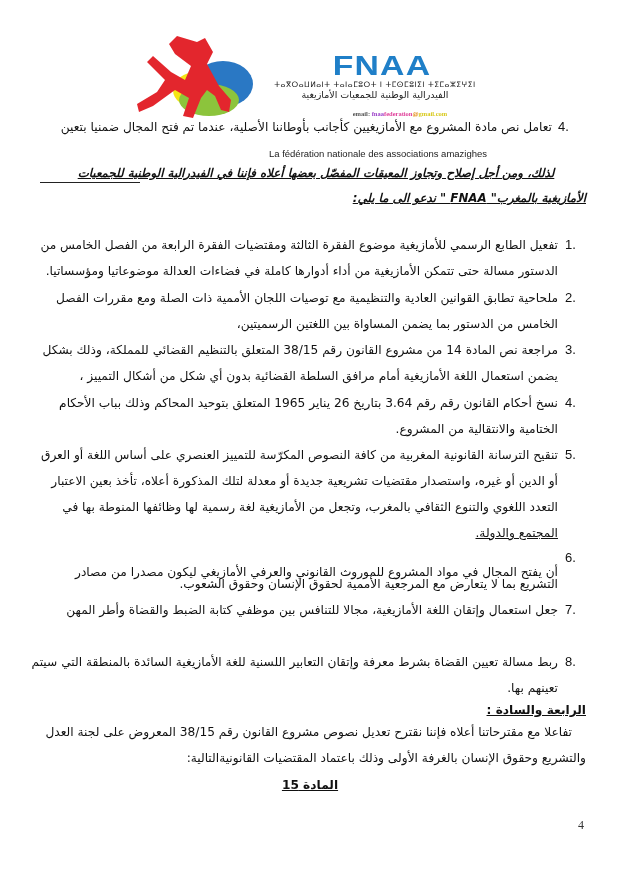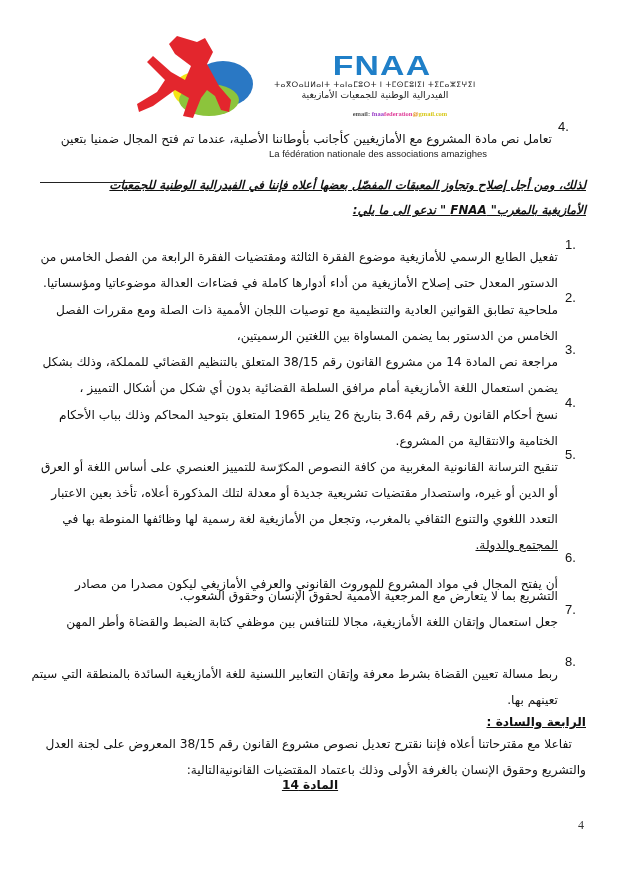--- a/index.html
+++ b/index.html
@@ -21,21 +21,21 @@
                font-family: "Liberation Sans", sans-serif; font-size: 9.5px; color: #222; line-height: 11px; white-space: nowrap; margin-top: 48px; }
     .email { position: absolute; left: 300px; top: 110px; width: 200px; text-align: center;
              font-family: "Liberation Serif", serif; font-size: 6.5px; font-weight: bold; line-height: 8px; white-space: nowrap; }
     .email .lbl { color: #555; }
     .email .e1 { color: #9b3fc9; }
     .email .e2 { color: #e0409a; }
     .email .e3 { color: #e58f1c; }
     .email .e4 { color: #d8c91c; }
 
     
-    .rtl { direction: rtl; text-align: right; unicode-bidi: plaintext; margin-top: 12px; }
+    .rtl { direction: rtl; text-align: right; unicode-bidi: plaintext; }
     .line { position: absolute; white-space: nowrap; font-size: 12.2px; line-height: 18px; font-family: "DejaVu Sans", sans-serif; }
     .num { position: absolute; font-family: "Liberation Sans", sans-serif; font-size: 13px; line-height: 18px; }
     .bold-ul { font-weight: bold; font-style: italic; text-decoration: underline; }
     .hr { position: absolute; height: 1px; background: #222; }
     .pagenum { position: absolute; left: 578px; top: 818px; font-family: "Liberation Serif", serif; font-size: 12px; color: #333; }
     .ul { text-decoration: underline; font-weight: bold; }
   </style>
 </head>
 <body>
 
@@ -55,27 +55,27 @@
   <div class="ar-name">الفيدرالية الوطنية للجمعيات الأمازيغية</div>
   <div class="fr-name">La fédération nationale des associations amazighes</div>
   <div class="email">
     <span class="lbl">email:</span>
     <span class="e1">fnaa</span><span class="e2">federation</span><span class="e3">@</span><span class="e4">gmail.com</span>
   </div>
 
   <div class="num" style="left:558px;top:118px;">4.</div>
   <div class="line rtl" style="right:72px;top:118px;width:480px;">تعامل نص مادة المشروع مع الأمازيغيين كأجانب بأوطاننا الأصلية، عندما تم فتح المجال ضمنيا بتعين</div>
 
-  <div class="line rtl bold-ul" style="right:38px;top:164px;width:540px;font-size:11.8px;">لذلك، ومن أجل إصلاح وتجاوز المعيقات المفصّل بعضها أعلاه فإننا في الفيدرالية الوطنية للجمعيات</div>
+  <div class="line rtl bold-ul" style="right:38px;top:164px;width:540px;font-size:11.8px;text-align:center;">لذلك، ومن أجل إصلاح وتجاوز المعيقات المفصّل بعضها أعلاه فإننا في الفيدرالية الوطنية للجمعيات</div>
   <div class="hr" style="left:40px;top:182px;width:100px;"></div>
   <div class="line rtl bold-ul" style="right:38px;top:189px;width:540px;font-size:11.8px;">الأمازيغية بالمغرب"  FNAA " ندعو الى ما يلي:</div>
 
   <div class="num" style="left:565px;top:236px;">1.</div>
   <div class="line rtl" style="right:66px;top:236px;width:520px;">تفعيل الطابع الرسمي  للأمازيغية موضوع الفقرة الثالثة ومقتضيات الفقرة الرابعة من الفصل الخامس من</div>
-  <div class="line rtl" style="right:66px;top:262px;width:520px;">الدستور المعدل حتى إصلاح الأمازيغية من أداء أدوارها كاملة في فضاءات العدالة موضوعاتيا ومؤسساتيا.</div>
+  <div class="line rtl" style="right:66px;top:262px;width:520px;">الدستور مسالة حتى تتمكن الأمازيغية من أداء أدوارها كاملة في فضاءات العدالة موضوعاتيا ومؤسساتيا.</div>
 
   <div class="num" style="left:565px;top:289px;">2.</div>
   <div class="line rtl" style="right:66px;top:289px;width:520px;">ملحاحية تطابق القوانين العادية والتنظيمية مع توصيات اللجان الأممية ذات الصلة ومع مقررات الفصل</div>
   <div class="line rtl" style="right:66px;top:315px;width:520px;">الخامس من الدستور بما يضمن المساواة بين اللغتين الرسميتين،</div>
 
   <div class="num" style="left:565px;top:341px;">3.</div>
   <div class="line rtl" style="right:66px;top:341px;width:520px;">مراجعة نص المادة  14 من مشروع القانون  رقم 38/15 المتعلق بالتنظيم القضائي للمملكة، وذلك بشكل</div>
   <div class="line rtl" style="right:66px;top:367px;width:520px;">يضمن استعمال اللغة الأمازيغية أمام مرافق السلطة القضائية بدون أي شكل من أشكال التمييز ،</div>
 
   <div class="num" style="left:565px;top:394px;">4.</div>
@@ -97,16 +97,16 @@
 
   <div class="num" style="left:565px;top:653px;">8.</div>
   <div class="line rtl" style="right:66px;top:653px;width:520px;">ربط مسالة تعيين القضاة بشرط معرفة وإتقان التعابير اللسنية للغة الأمازيغية السائدة بالمنطقة التي سيتم</div>
   <div class="line rtl" style="right:66px;top:679px;width:520px;">تعينهم بها.</div>
 
   <div class="line rtl ul" style="right:38px;top:701px;width:200px;">الرابعة والسادة :</div>
 
   <div class="line rtl" style="right:52px;top:723px;width:540px;">تفاعلا مع مقترحاتنا أعلاه فإننا نقترح تعديل نصوص مشروع  القانون رقم 38/15 المعروض على لجنة العدل</div>
   <div class="line rtl" style="right:38px;top:749px;width:550px;">والتشريع وحقوق الإنسان بالغرفة الأولى وذلك باعتماد المقتضيات القانونيةالتالية:</div>
 
-  <div class="line ul" style="left:270px;top:776px;width:80px;text-align:center;direction:rtl;">المادة 14</div>
+  <div class="line ul" style="left:270px;top:776px;width:80px;text-align:center;direction:rtl;">المادة 15</div>
 
   <div class="pagenum">4</div>
 </div>
 
 </body></html>

